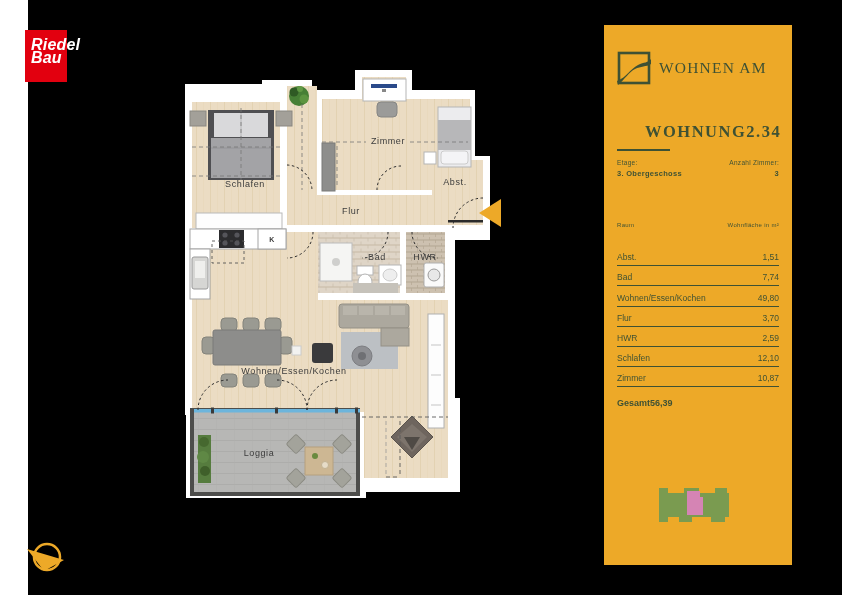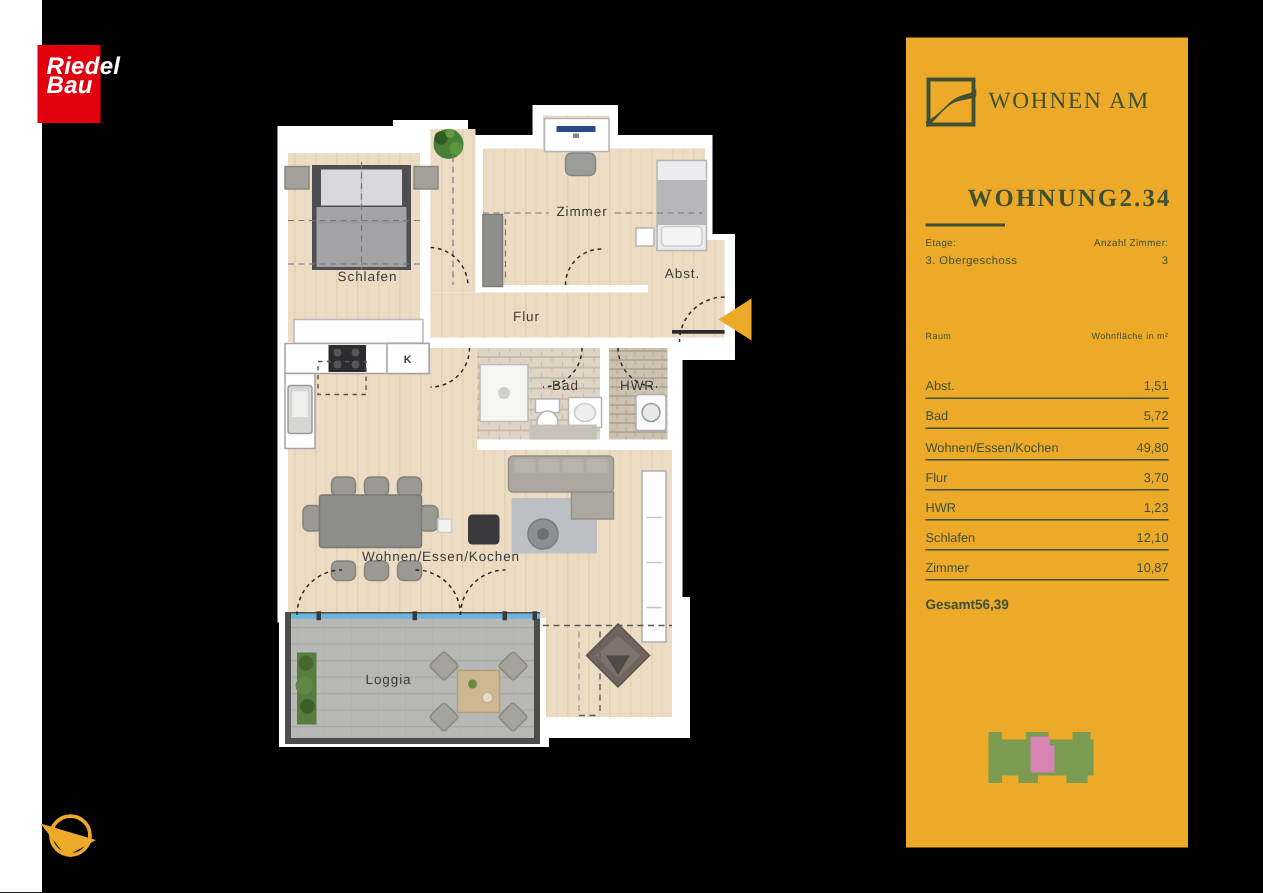--- a/index.html
+++ b/index.html
@@ -20,21 +20,21 @@
   .brand-text{font-family:"Liberation Serif",serif;font-size:15.5px;line-height:18px;
               letter-spacing:1.2px;color:var(--panel-green);}
   .unit-row{position:absolute;left:13px;right:13px;top:97px;display:flex;
             justify-content:space-between;font-family:"Liberation Serif",serif;
             font-weight:bold;font-size:16.5px;letter-spacing:1.5px;margin-left:28px;}
   .underline{position:absolute;left:13px;top:124px;width:53px;height:2px;
              background:var(--panel-green);}
   .meta-labels{position:absolute;left:13px;right:13px;top:134px;display:flex;
                justify-content:space-between;font-size:6.5px;letter-spacing:.3px;}
   .meta-values{position:absolute;left:13px;right:13px;top:144px;display:flex;
-               justify-content:space-between;font-size:7.5px;font-weight:normal;letter-spacing:.3px;}
+               justify-content:space-between;font-size:7.5px;font-weight:bold;letter-spacing:.3px;}
   .area-table{position:absolute;left:13px;right:13px;top:197px;}
   .tbl-head{display:flex;justify-content:space-between;font-size:6px;letter-spacing:.3px;
             height:24px;align-items:flex-start;}
   .tbl-row{display:flex;justify-content:space-between;align-items:flex-end;height:16.2px;
            font-size:8.5px;border-bottom:1px solid var(--panel-green);
            padding-bottom:3px;box-sizing:content-box;}
   .tbl-total{display:flex;align-items:flex-end;height:19px;
              font-size:9px;font-weight:bold;padding-top:2px;}
   .footprint{position:absolute;left:52px;top:460px;}
 
@@ -287,33 +287,33 @@
       <div class="tbl-head">
         <span>Raum</span>
         <span>Wohnfläche in m²</span>
       </div>
       <div class="tbl-row">
         <span>Abst.</span>
         <span>1,51</span>
       </div>
       <div class="tbl-row">
         <span>Bad</span>
-        <span>5,72</span>
+        <span>7,74</span>
       </div>
       <div class="tbl-row">
         <span>Wohnen/Essen/Kochen</span>
         <span>49,80</span>
       </div>
       <div class="tbl-row">
         <span>Flur</span>
         <span>3,70</span>
       </div>
       <div class="tbl-row">
         <span>HWR</span>
-        <span>1,23</span>
+        <span>2,59</span>
       </div>
       <div class="tbl-row">
         <span>Schlafen</span>
         <span>12,10</span>
       </div>
       <div class="tbl-row">
         <span>Zimmer</span>
         <span>10,87</span>
       </div>
       <div class="tbl-total">

